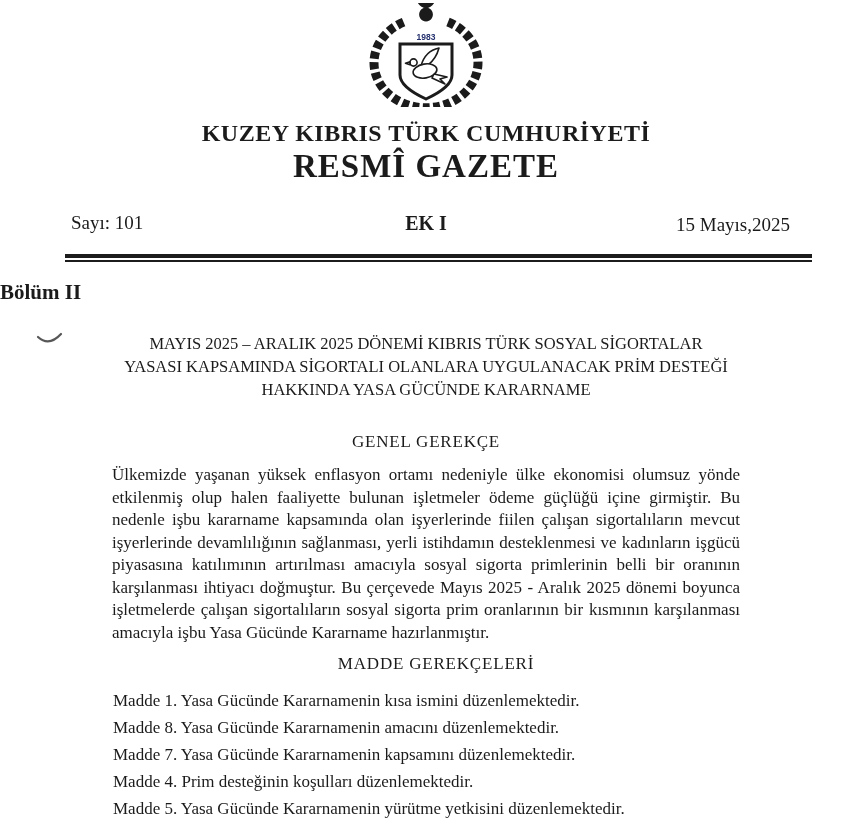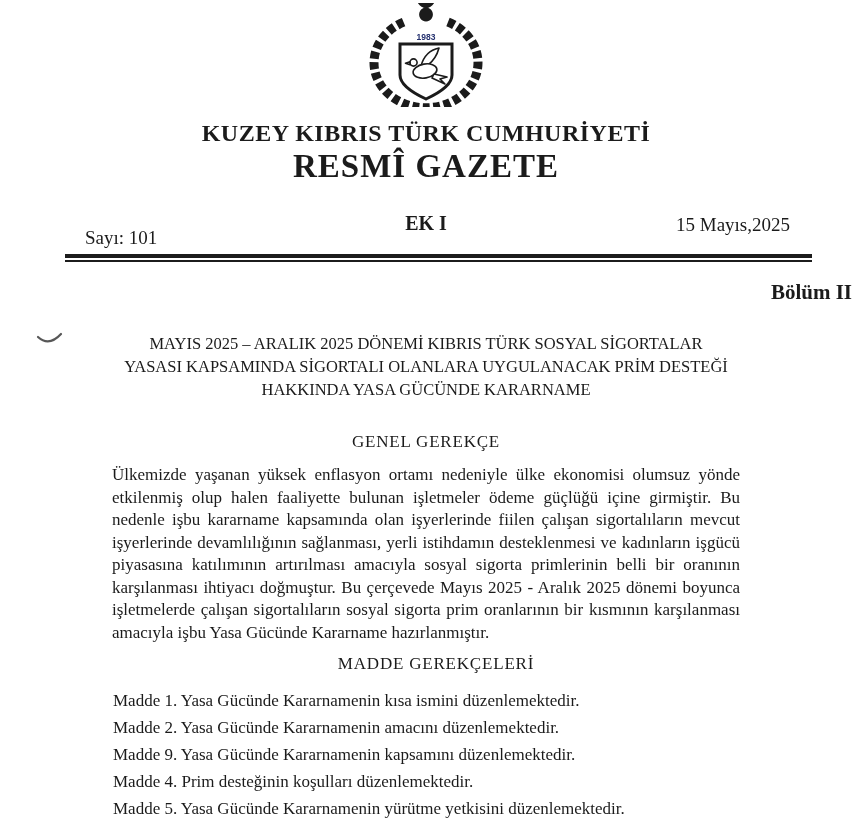--- a/index.html
+++ b/index.html
@@ -19,32 +19,32 @@
     margin-top:14px; letter-spacing:0.5px;
   }
   .masthead-gazette {
     text-align:center; font-weight:bold; font-size:33px; line-height:38px;
     letter-spacing:1px;
   }
   .meta-row {
     position:relative; margin-top:25px; height:26px; line-height:26px;
     padding:0 62px 0 85px; font-size:19px;
   }
-  .meta-issue { position:absolute; left:85px; top:0;margin-top:15px; }
+  .meta-issue { position:absolute; left:71px; top:0; }
   .meta-annex {
     position:absolute; left:0; right:0; top:0; text-align:center;
     font-weight:bold; font-size:20px;
   }
   .meta-date { position:absolute; right:62px; top:2px; }
   .double-rule {
     margin:18px 0 0 65px; width:747px; height:8px;
     border-top:4px solid #1c1c1c; border-bottom:2px solid #1c1c1c;
   }
   .chapter-heading {
-    text-align:right; font-weight:bold; font-size:21px; line-height:26px; margin-top:17px;
+    text-align:left; font-weight:bold; font-size:21px; line-height:26px; margin-top:17px;
   }
   .chapter-title {
     text-align:center; font-weight:bold; font-size:22px; line-height:28px;
   }
   .pen-mark { position:absolute; left:36px; top:332px; }
   .decree-title { margin-top:27px; text-align:center; font-size:16.5px; line-height:23px; }
   .gg-heading {
     text-align:center; font-size:17px; line-height:22px; margin-top:30px; letter-spacing:0.8px;
   }
   .gg-paragraph {
@@ -108,19 +108,19 @@
     <div>YASASI KAPSAMINDA SİGORTALI OLANLARA UYGULANACAK PRİM DESTEĞİ</div>
     <div>HAKKINDA YASA GÜCÜNDE KARARNAME</div>
   </div>
 
   <div class="gg-heading">GENEL GEREKÇE</div>
   <p class="gg-paragraph">Ülkemizde yaşanan yüksek enflasyon ortamı nedeniyle ülke ekonomisi olumsuz yönde etkilenmiş olup halen faaliyette bulunan işletmeler ödeme güçlüğü içine girmiştir. Bu nedenle işbu kararname kapsamında olan işyerlerinde fiilen çalışan sigortalıların mevcut işyerlerinde devamlılığının sağlanması, yerli istihdamın desteklenmesi ve kadınların işgücü piyasasına katılımının artırılması amacıyla sosyal sigorta primlerinin belli bir oranının karşılanması ihtiyacı doğmuştur. Bu çerçevede Mayıs 2025 - Aralık 2025 dönemi boyunca işletmelerde çalışan sigortalıların sosyal sigorta prim oranlarının bir kısmının karşılanması amacıyla işbu Yasa Gücünde Kararname hazırlanmıştır.</p>
 
   <div class="mg-heading">MADDE GEREKÇELERİ</div>
   <div class="madde-list">
     <div class="madde-item">Madde 1. Yasa Gücünde Kararnamenin kısa ismini düzenlemektedir.</div>
-    <div class="madde-item">Madde 2. Yasa Gücünde Kararnamenin amacını düzenlemektedir.</div>
-    <div class="madde-item">Madde 9. Yasa Gücünde Kararnamenin kapsamını düzenlemektedir.</div>
+    <div class="madde-item">Madde 8. Yasa Gücünde Kararnamenin amacını düzenlemektedir.</div>
+    <div class="madde-item">Madde 7. Yasa Gücünde Kararnamenin kapsamını düzenlemektedir.</div>
     <div class="madde-item">Madde 4. Prim desteğinin koşulları düzenlemektedir.</div>
     <div class="madde-item">Madde 5. Yasa Gücünde Kararnamenin yürütme yetkisini düzenlemektedir.</div>
   </div>
 
 </div>
 
 </body></html>

